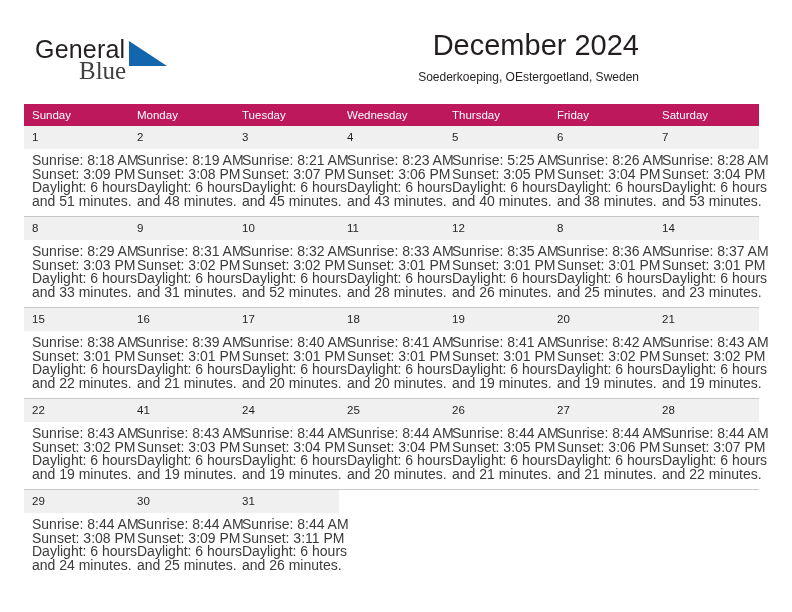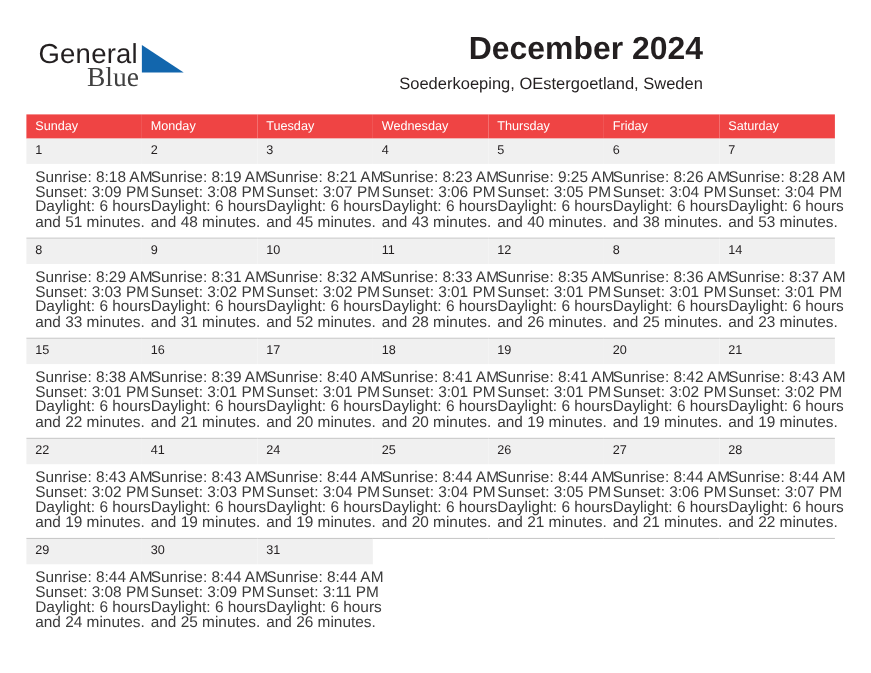--- a/index.html
+++ b/index.html
@@ -64,49 +64,49 @@
   }
 
   .title-block {
     position: absolute;
     right: 37px;
     top: 28px;
     text-align: right;
   }
   .cal-title {
     font-size: 29px;
-    font-weight: bold;
+    font-weight: normal;
     color: #231f20;
     line-height: 34px;
     white-space: nowrap;
   }
   .cal-subtitle {
     margin-top: 6px;
-    font-size: 15px;
+    font-size: 12px;
     color: #231f20;
     line-height: 18px;
     white-space: nowrap;
   }
 
   
   .calendar {
     position: absolute;
     left: 24px;
     top: 104px;
     width: 735px;
   }
   table.cal {
     width: 735px;
     border-collapse: collapse;
     table-layout: fixed;
   }
   table.cal col { width: 105px; }
 
   thead th {
-    background: #ef4444;
+    background: #be185d;
     color: #ffffff;
     font-size: 11.5px;
     font-weight: normal;
     text-align: left;
     padding: 5px 0 5px 8px;
     height: 12px;
     line-height: 12px;
     margin-left: 8px;
   }
 
@@ -216,21 +216,21 @@
               <div class="info">
                 <div>Sunrise: 8:23 AM</div>
                 <div>Sunset: 3:06 PM</div>
                 <div>Daylight: 6 hours</div>
                 <div>and 43 minutes.</div>
               </div>
             </td>
             <td class="day">
               <div class="daynum">5</div>
               <div class="info">
-                <div>Sunrise: 9:25 AM</div>
+                <div>Sunrise: 5:25 AM</div>
                 <div>Sunset: 3:05 PM</div>
                 <div>Daylight: 6 hours</div>
                 <div>and 40 minutes.</div>
               </div>
             </td>
             <td class="day">
               <div class="daynum">6</div>
               <div class="info">
                 <div>Sunrise: 8:26 AM</div>
                 <div>Sunset: 3:04 PM</div>

